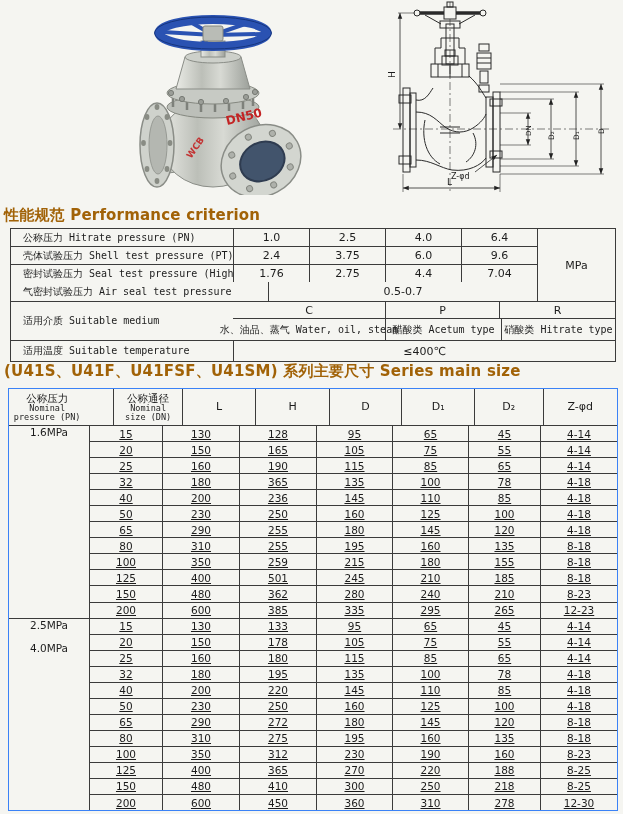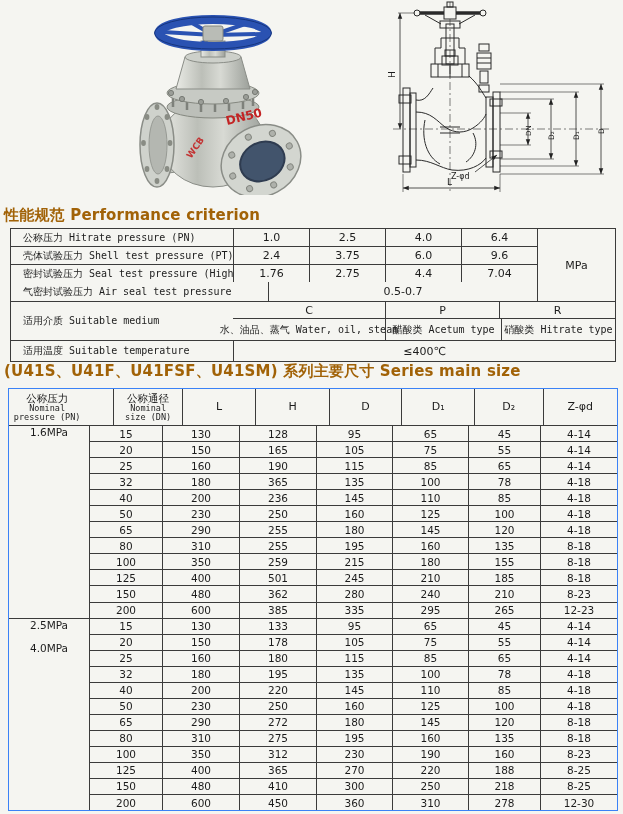--- a/index.html
+++ b/index.html
@@ -43,21 +43,21 @@
   .h-cell + .h-cell{border-left:1px solid #3b3b3b;}
   .h-zh{font-size:10.5px;}
   .h-en{font-size:8.5px;font-family:"DejaVu Sans Mono","DejaVu Sans",monospace;}
   .h-dim{font-size:11px;}
   .hc-0{width:80px;} .hc-1{width:72px;margin-left:28px;}
   .dimw-0{width:77px;} .dimw-1{width:77px;} .dimw-2{width:76px;} .dimw-3{width:76px;} .dimw-4{width:72px;} .dimw-5{width:78px;}
   .t2-body{flex:1;display:flex;flex-direction:column;}
   .group{flex:1;display:flex;}
   .group + .group{border-top:1px solid #3b3b3b;}
   .g-label{width:80px;box-sizing:border-box;display:flex;flex-direction:column;align-items:center;justify-content:flex-start;gap:11px;font-size:10.5px;}
-  .g-rows{flex:1;display:flex;flex-direction:column;border-left:1px solid #3b3b3b;}
+  .g-rows{flex:1;display:flex;flex-direction:column;border-left:1px solid #3b3b3b;text-decoration:underline;}
   .t-row{flex:1;display:flex;}
   .t-row + .t-row{border-top:1px solid #3b3b3b;}
   .t-cell{box-sizing:border-box;display:flex;align-items:center;justify-content:center;}
   .t-cell + .t-cell{border-left:1px solid #3b3b3b;}
   .cw-0{width:72px;} .cw-1{width:77px;} .cw-2{width:77px;} .cw-3{width:76px;} .cw-4{width:76px;} .cw-5{width:72px;} .cw-6{flex:1;}
 
   svg{display:block;}
   .figure{position:absolute;}
 </style>
 </head>

